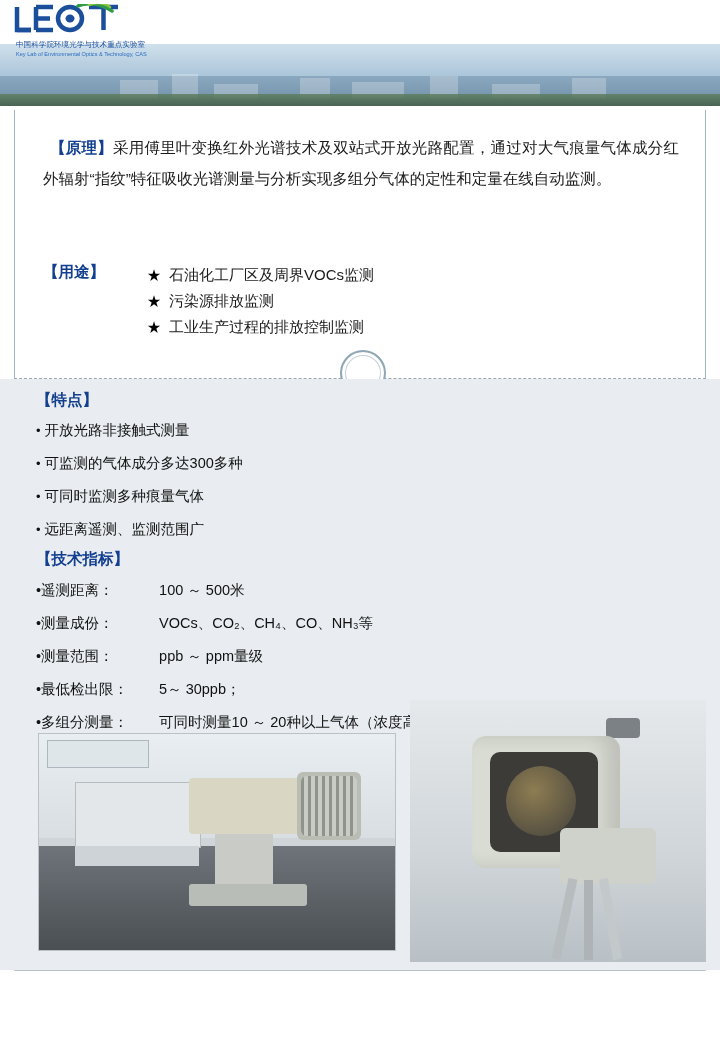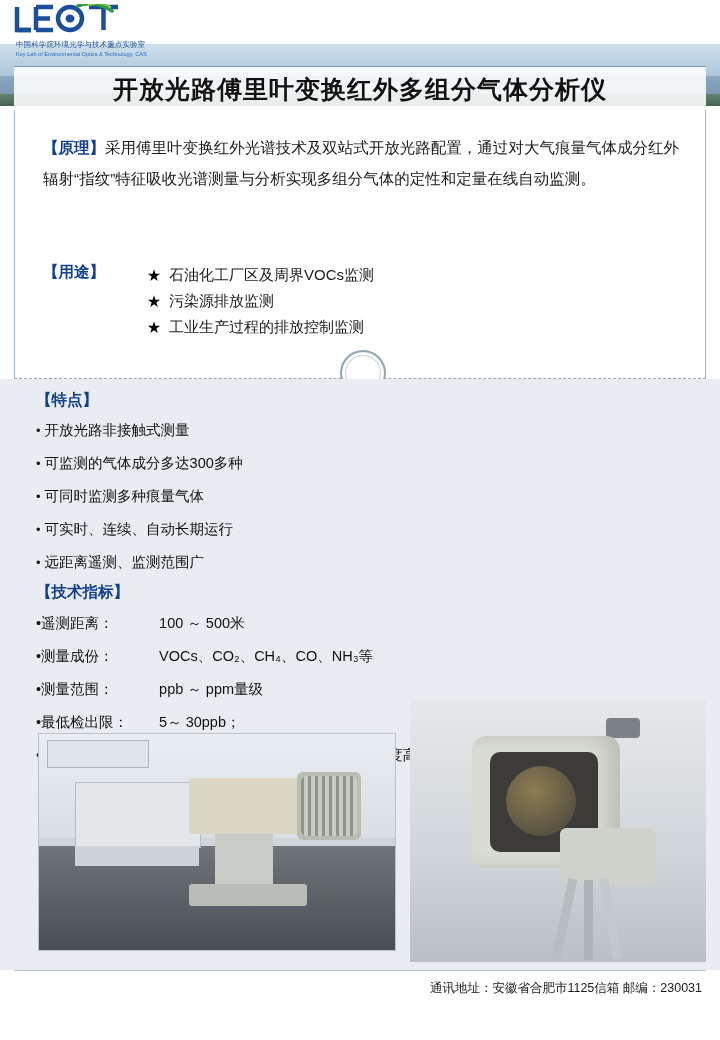--- a/index.html
+++ b/index.html
@@ -126,21 +126,21 @@
   }
 
   .principle {
     position: absolute;
     left: 28px; top: 22px;
     width: 636px;
     font-size: 15.5px;
     line-height: 31px;
     text-align: justify;
   }
-  .principle .sect-label { margin-right: 0px; }
+  .principle .sect-label { margin-right: 0px; margin-left: 7px; }
 
   .usage {
     position: absolute;
     left: 28px; top: 152px;
     width: 636px;
   }
   .usage-label {
     position: absolute;
     left: 0; top: 0;
   }
@@ -312,23 +312,20 @@
         <ellipse cx="112" cy="29" rx="9" ry="8" fill="#1b4f9c"></ellipse>
         <path d="M150 6 L208 6 M179 6 L179 52" fill="none" stroke="#1b4f9c" stroke-width="9"></path>
         <path d="M128 4 C150 -6 178 2 196 14" fill="none" stroke="#2f9b45" stroke-width="7" stroke-linecap="round"></path>
         <path d="M150 2 C164 -4 180 -2 192 6" fill="none" stroke="#8ec63f" stroke-width="5" stroke-linecap="round"></path>
       </svg>
       <div class="logo-text-cn">中国科学院环境光学与技术重点实验室</div>
       <div class="logo-line">Key Lab of Environmental Optics &amp; Technology, CAS</div>
     </div>
   </div>
 
-  <div class="title-band">
-    <div class="title-text">开放光路傅里叶变换红外多组分气体分析仪</div>
-  </div>
 
   <div class="upper">
 
     <div class="principle">
       <span class="sect-label">【原理】</span><span>采用傅里叶变换红外光谱技术及双站式开放光路配置，通过对大气痕量气体成分红外辐射“指纹”特征吸收光谱测量与分析实现多组分气体的定性和定量在线自动监测。</span>
     </div>
 
     <div class="usage">
       <div class="usage-label sect-label">【用途】</div>
       <div class="usage-list">
@@ -354,23 +351,20 @@
       <div class="block-label" style="margin-bottom:10px;">【特点】</div>
       <div class="bullet-row" style="margin-bottom:14px;">
         <span class="dot">•</span><span>开放光路非接触式测量</span>
       </div>
       <div class="bullet-row" style="margin-bottom:14px;">
         <span class="dot">•</span><span>可监测的气体成分多达300多种</span>
       </div>
       <div class="bullet-row" style="margin-bottom:14px;">
         <span class="dot">•</span><span>可同时监测多种痕量气体</span>
       </div>
-      <div class="bullet-row" style="margin-bottom:14px;">
-        <span class="dot">•</span><span>可实时、连续、自动长期运行</span>
-      </div>
       <div class="bullet-row" style="margin-bottom:10px;">
         <span class="dot">•</span><span>远距离遥测、监测范围广</span>
       </div>
 
       <div class="block-label" style="margin-top:6px;margin-bottom:12px;">【技术指标】</div>
 
       <div class="spec-row" style="margin-bottom:16px;">
         <span class="dot">•</span>
         <span class="spec-name">遥测距离：</span>
         <span class="spec-val">100 ～ 500米</span>
@@ -419,16 +413,15 @@
     <div class="pr-inner"></div>
     <div class="pr-lens"></div>
     <div class="pr-body"></div>
     <div class="pr-leg3"></div>
     <div class="pr-leg1"></div>
     <div class="pr-leg2"></div>
   </div>
 
   <div class="footer">
     <div class="footer-line"></div>
-    <div class="footer-text">通讯地址：安徽省合肥市1125信箱  邮编：230031</div>
   </div>
 
 </div>
 
 </body></html>

